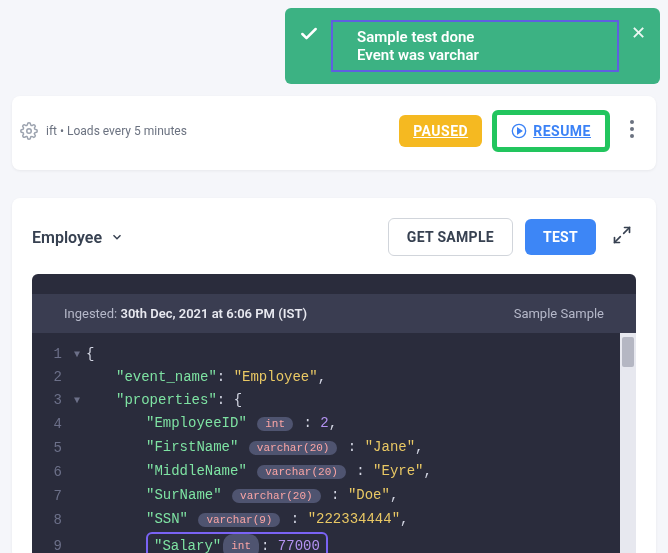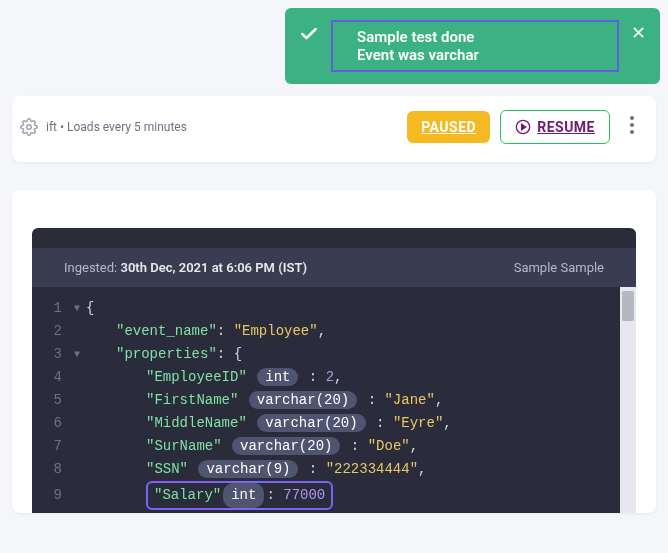--- a/index.html
+++ b/index.html
@@ -83,22 +83,22 @@
     user-select: none;
     text-decoration: underline;
   }
   .paused {
     background: #f5b921;
     color: #fff;
     letter-spacing: .5px;
   }
   .resume {
     background: #fff;
-    border: 1px solid #22c55e;
-    color: #701a75;
+    border: 5px solid #22c55e;
+    color: #3b82f6;
     margin-left:10px;
     letter-spacing: .5px;
   }
   .resume svg { display:block; }
   .kebab {
     margin-left: 14px;
     color: #6b7280;
     cursor: pointer;
     padding: 4px 6px;
   }
@@ -190,24 +190,24 @@
     font-size:10px;
     cursor:pointer;
   }
   .code{white-space:pre;color:#d3d6e3;}
   .key{color:#7ee3a3;} 
   .str{color:#e9c864;} 
   .num{color:#b493f2;}
   .punct{color:#d3d6e3;}
   .type-badge{
     background:#4f5470;
-    color:#ffffff;
+    color:#fca5a5;
     border-radius:10px;
     padding:1px 8px;
-    font-size:14px;
+    font-size:11px;
     margin:0 2px;
   }
   .indent2{padding-left:30px;}
   .indent4{padding-left:60px;}
   .hl-box{
     border:2px solid #7a63f5;
     border-radius:6px;
     padding:0 6px;
     display:inline-flex;
     align-items:center;
@@ -260,20 +260,39 @@
   <span class="kebab">
     <svg width="4" height="18" viewBox="0 0 4 18" fill="currentColor">
         <circle cx="2" cy="2" r="2"></circle>
         <circle cx="2" cy="9" r="2"></circle>
         <circle cx="2" cy="16" r="2"></circle>
       </svg>
   </span>
 </div>
 
 <div class="card main-card">
+  <div class="controls">
+    <div class="dropdown">
+      <span>Employee</span>
+      <svg width="14" height="14" viewBox="0 0 24 24" fill="none" stroke="currentColor" stroke-width="2.5">
+          <polyline points="6 9 12 15 18 9"></polyline>
+        </svg>
+    </div>
+    <div class="controls-spacer"></div>
+    <div class="btn btn-outline">GET SAMPLE</div>
+    <div class="btn btn-primary">TEST</div>
+    <span class="expand-icon">
+      <svg width="20" height="20" viewBox="0 0 24 24" fill="none" stroke="currentColor" stroke-width="2" stroke-linecap="round">
+          <polyline points="15 3 21 3 21 9"></polyline>
+          <polyline points="9 21 3 21 3 15"></polyline>
+          <line x1="21" y1="3" x2="14" y2="10"></line>
+          <line x1="3" y1="21" x2="10" y2="14"></line>
+        </svg>
+    </span>
+  </div>
 
   <div class="code-panel">
     <div class="code-header">
       <span><span>Ingested: </span><strong>30th Dec, 2021 at 6:06 PM (IST)</strong></span>
       <div class="code-header-spacer"></div>
       <span>Sample Sample</span>
     </div>
     <div class="code-body" id="code-body">
       <div class="sb-track">
         <span class="sb-arrow up">▲</span>

